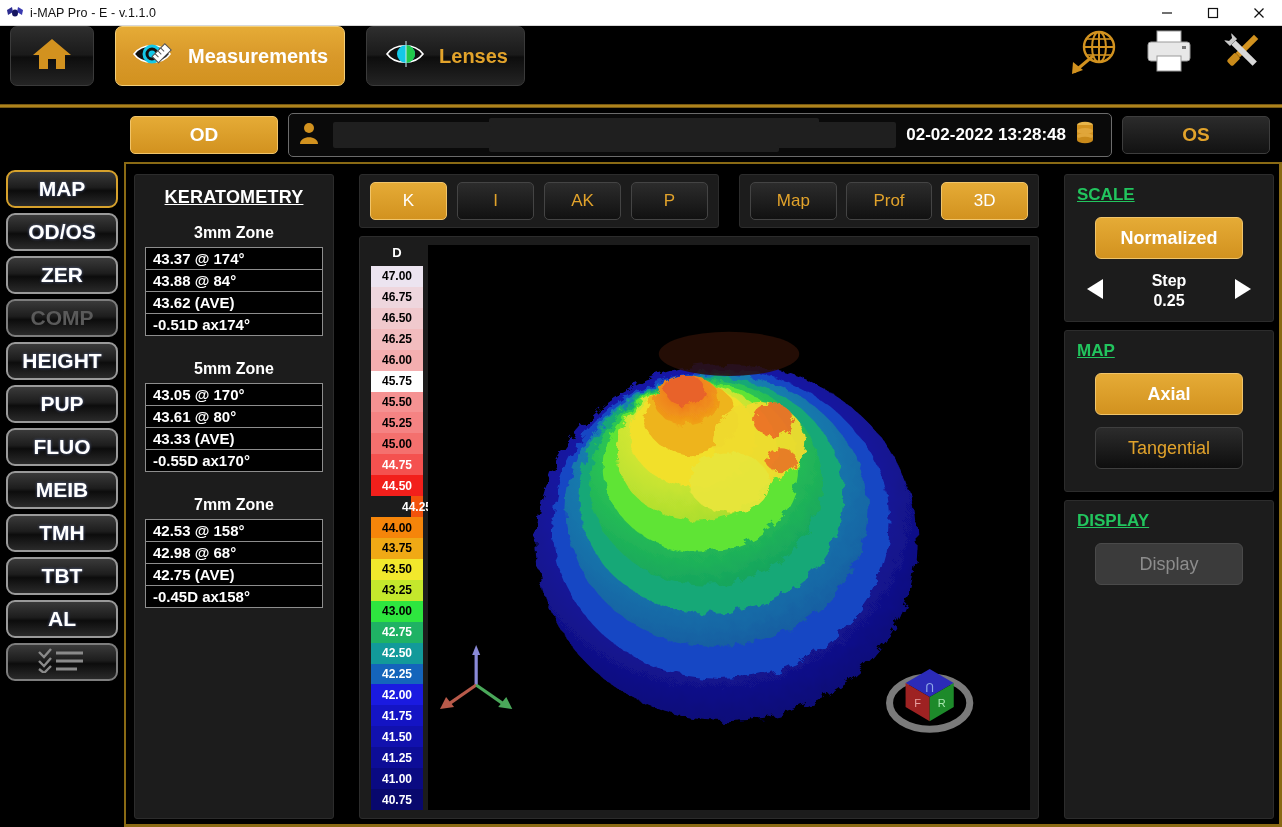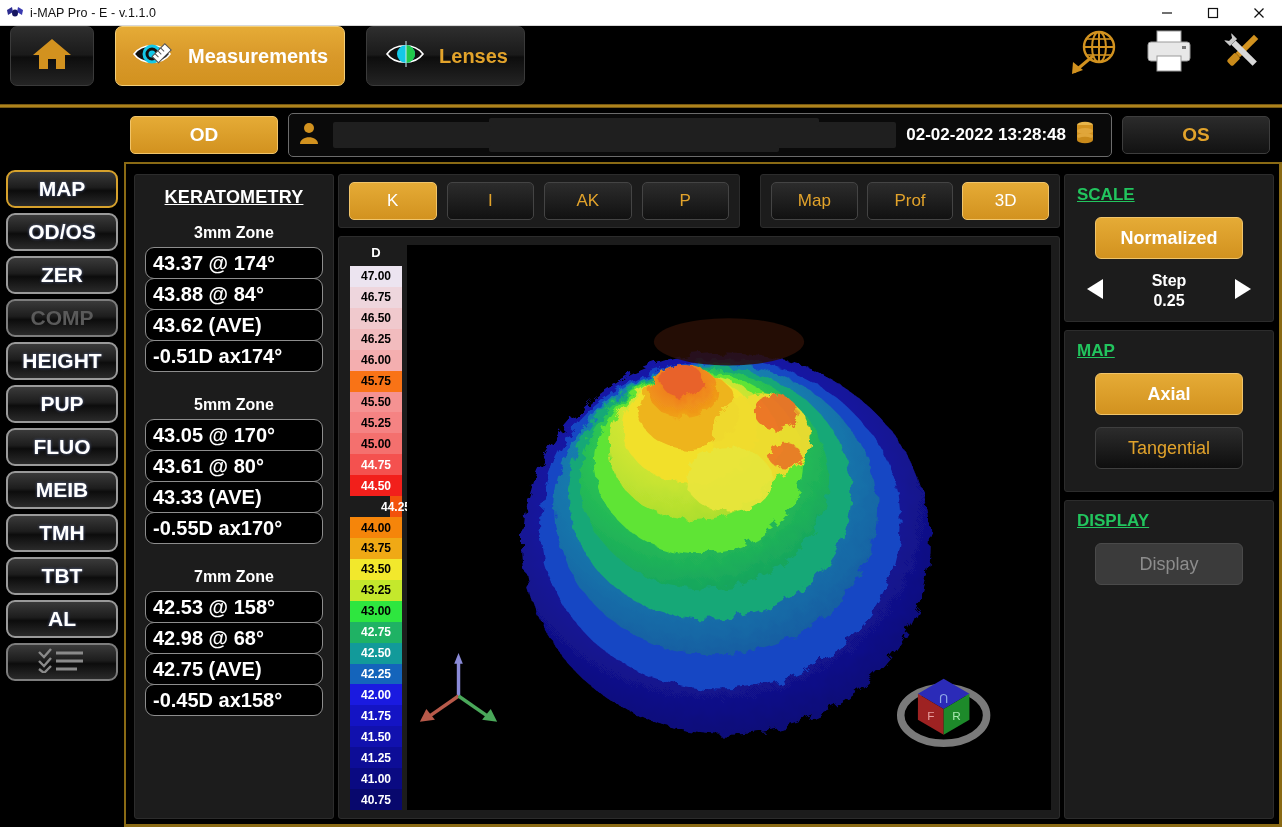--- a/index.html
+++ b/index.html
@@ -93,38 +93,38 @@
     background: linear-gradient(180deg,#3a3a3a 0%,#1d1d1d 45%,#0c0c0c 55%,#2a2a2a 100%);
     border: 2px solid #9a9a9a;
     display: flex; align-items: center; justify-content: center;
     color: #fff; font-size: 21px; font-weight: bold; cursor: pointer;
     text-shadow: 0 0 3px rgba(140,170,255,.5);
   }
   .railbtn.active { border-color: #d6a12c; }
   .railbtn.disabled { color: #5a5a5a; text-shadow: none; border-color: #7d7d7d; cursor: default; }
 
   
-  .content { flex: 1; display: flex; padding: 10px 8px 8px 8px; gap: 4px;
+  .content { flex: 1; display: flex; padding: 10px 8px 8px 8px; gap: 25px;
              border-top: 2px solid #8a6a14; background: #000; }
 
   
   .kpanel {
     width: 200px; background: #1c1c1c; border: 1px solid #2c2c2c; border-radius: 3px;
     padding: 12px 10px; color: #fff;
   }
   .kp-title {
     font-size: 18px; font-weight: bold; text-decoration: underline;
     text-align: center; margin-bottom: 16px; letter-spacing: .2px;
   }
   .kp-zone { font-size: 16px; font-weight: bold; text-align: center; margin-bottom: 6px; }
   .kp-group { margin-bottom: 24px; }
   .kp-row {
-    height: 32px; background: #000; border: 1px solid #8d8d8d; border-radius: 9px;
+    height: 23px; background: #000; border: 1px solid #8d8d8d; border-radius: 0;
     display: flex; align-items: center; padding: 0 7px;
-    font-size: 20px; font-weight: bold; margin-top: -1px;
+    font-size: 15px; font-weight: bold; margin-top: -1px;
   }
 
   
   .mapcol { flex: 1; display: flex; flex-direction: column; gap: 8px; min-width: 0; }
   .tabrow {
     height: 54px; background: #1c1c1c; border: 1px solid #2c2c2c; border-radius: 3px;
     display: flex; align-items: center; padding: 0 10px; gap: 10px;
   }
   .tabbtn {
     flex: 1; height: 38px; border-radius: 5px;
@@ -410,21 +410,21 @@
 
         <div class="maparea">
           <div class="scalecol">
             <div class="dlabel">D</div>
             <div class="scalebar" id="scalebar">
                 <div class="scalerow" style="background: rgb(236, 228, 240); color: rgb(0, 0, 0);">47.00</div>
                 <div class="scalerow" style="background: rgb(238, 214, 221); color: rgb(0, 0, 0);">46.75</div>
                 <div class="scalerow" style="background: rgb(240, 201, 205); color: rgb(0, 0, 0);">46.50</div>
                 <div class="scalerow" style="background: rgb(242, 188, 190); color: rgb(0, 0, 0);">46.25</div>
                 <div class="scalerow" style="background: rgb(244, 174, 175); color: rgb(0, 0, 0);">46.00</div>
-                <div class="scalerow" style="background: #f97316; color: rgb(0, 0, 0);">45.75</div>
+                <div class="scalerow" style="background: #ffffff; color: rgb(0, 0, 0);">45.75</div>
                 <div class="scalerow" style="background: rgb(245, 146, 146); color: rgb(0, 0, 0);">45.50</div>
                 <div class="scalerow" style="background: rgb(245, 131, 131); color: rgb(0, 0, 0);">45.25</div>
                 <div class="scalerow" style="background: rgb(244, 112, 110); color: rgb(0, 0, 0);">45.00</div>
                 <div class="scalerow" style="background: rgb(244, 81, 79); color: rgb(255, 255, 255);">44.75</div>
                 <div class="scalerow" style="background: rgb(242, 31, 27); color: rgb(255, 255, 255);">44.50</div>
                 <div class="scalerow" style="background: rgb(242, 82, 12); color: rgb(255, 255, 255); margin-left: 40px;">44.25</div>
                 <div class="scalerow" style="background: rgb(245, 133, 10); color: rgb(0, 0, 0);">44.00</div>
                 <div class="scalerow" style="background: rgb(240, 169, 21); color: rgb(0, 0, 0);">43.75</div>
                 <div class="scalerow" style="background: rgb(242, 232, 44); color: rgb(0, 0, 0);">43.50</div>
                 <div class="scalerow" style="background: rgb(196, 232, 44); color: rgb(0, 0, 0);">43.25</div>

